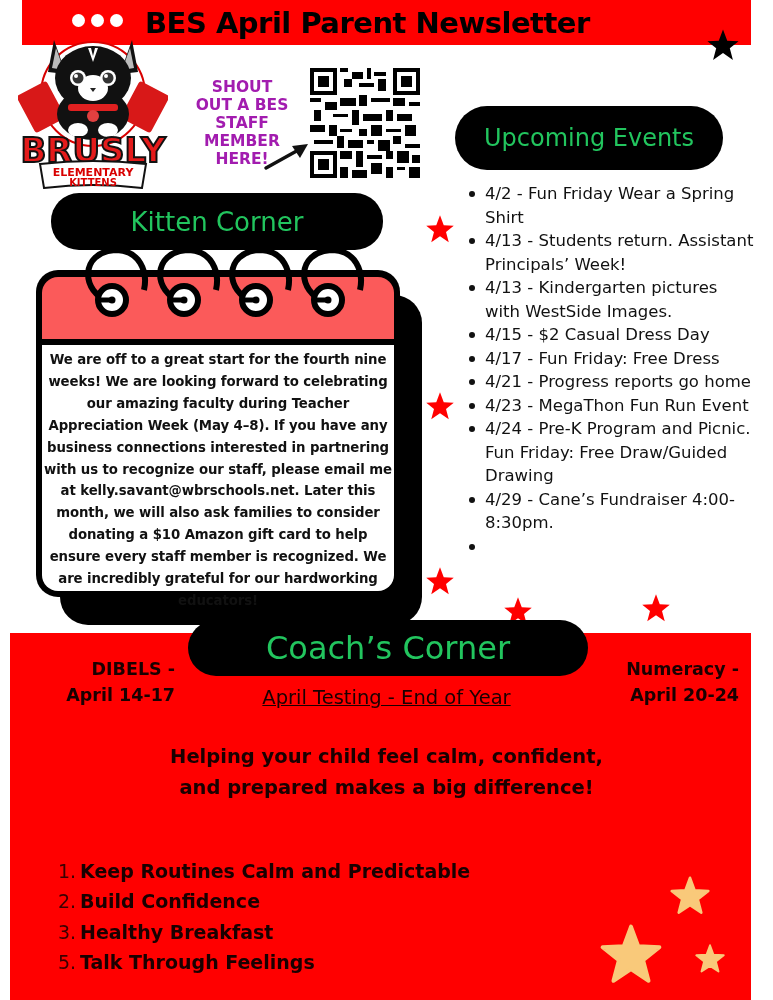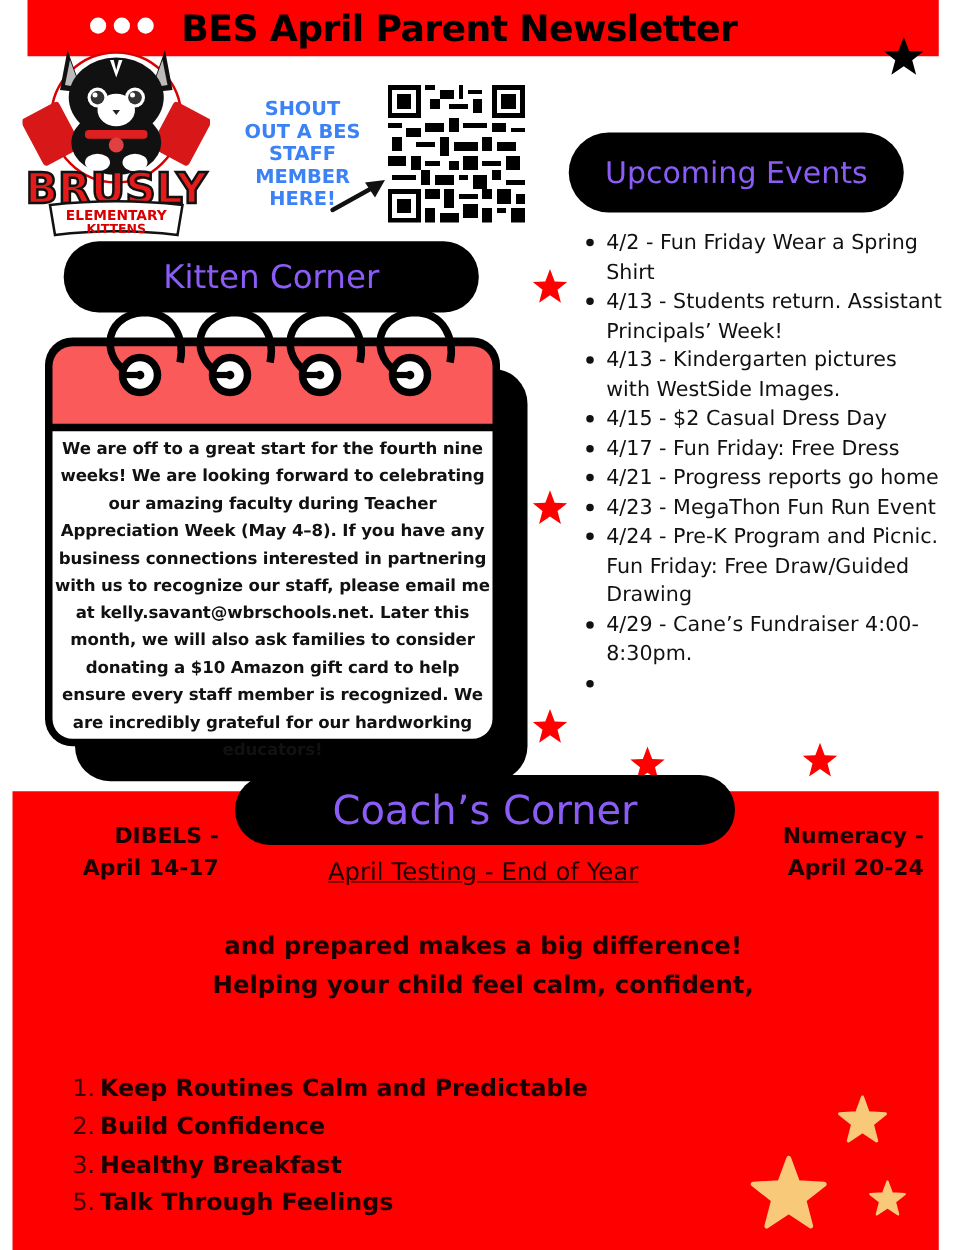--- a/index.html
+++ b/index.html
@@ -11,26 +11,26 @@
   .banner { left: 22px; top: 0; width: 729px; height: 45px; background: #ff0000; }
   .banner-dots { left: 72px; top: 14px; display: flex; gap: 6px; }
   .banner-dots span { width: 13px; height: 13px; border-radius: 50%; background: #fff; display: block; }
   .banner-title { left: 145px; top: 6px; font-family: "DejaVu Sans", sans-serif; font-weight: 900; font-size: 29px; letter-spacing: -0.5px; color: #000; white-space: nowrap; }
   .black-star { left: 706px; top: 28px; width: 34px; height: 34px; }
 
   
   .logo { left: 18px; top: 26px; width: 150px; height: 166px; }
 
   
-  .shout { left: 187px; top: 78px; width: 110px; text-align: center; font-weight: 800; font-size: 15.5px; line-height: 18px; color: #3b82f6; }
+  .shout { left: 187px; top: 78px; width: 110px; text-align: center; font-weight: 800; font-size: 15.5px; line-height: 18px; color: #a21caf; }
   .arrow { left: 262px; top: 138px; width: 50px; height: 34px; }
   .qr { left: 310px; top: 68px; width: 110px; height: 110px; background: #fff; }
 
   
-  .pill { background: #000; color: #8b5cf6; border-radius: 32px; display: flex; align-items: center; justify-content: center; font-family: "DejaVu Sans", sans-serif; }
+  .pill { background: #000; color: #22c55e; border-radius: 32px; display: flex; align-items: center; justify-content: center; font-family: "DejaVu Sans", sans-serif; }
   .pill-events { left: 455px; top: 106px; width: 268px; height: 64px; font-size: 24px; }
   .pill-kitten { left: 51px; top: 193px; width: 332px; height: 57px; font-size: 26px; border-radius: 28px; }
 
   
   .events { left: 467px; top: 182px; width: 290px; font-size: 16.5px; line-height: 23.5px; color: #111; }
   .events ul { list-style: none; }
   .events li { position: relative; padding-left: 18px; }
   .events li::before { content: ""; position: absolute; left: 2px; top: 9px; width: 6px; height: 6px; border-radius: 50%; background: #111; }
   .events li.empty { height: 23px; }
 
@@ -248,22 +248,22 @@
   <div>DIBELS -</div>
   <div>April 14-17</div>
 </div>
 <div class="abs pill pill-coach">Coach’s Corner</div>
 <div class="abs side-note note-right">
   <div>Numeracy -</div>
   <div>April 20-24</div>
 </div>
 <div class="abs testing-title">April Testing - End of Year</div>
 <div class="abs testing-sub">
+  <div>Helping your child feel calm, confident,</div>
   <div>and prepared makes a big difference!</div>
-  <div>Helping your child feel calm, confident,</div>
 </div>
 <ol class="abs tips">
   <li><span class="num">1.</span><span class="txt">Keep Routines Calm and Predictable</span></li>
   <li><span class="num">2.</span><span class="txt">Build Confidence</span></li>
   <li><span class="num">3.</span><span class="txt">Healthy Breakfast</span></li>
   <li><span class="num">5.</span><span class="txt">Talk Through Feelings</span></li>
 </ol>
 
 <svg class="abs" style="left:668px;top:876px;width:44px;height:40px" viewBox="0 0 24 24">
     <polygon class="ystar" points="12,1 14.8,8.6 23,9 16.7,14 18.8,22 12,17.5 5.2,22 7.3,14 1,9 9.2,8.6" stroke="#f9c97a" stroke-width="1.5" stroke-linejoin="round"></polygon>

